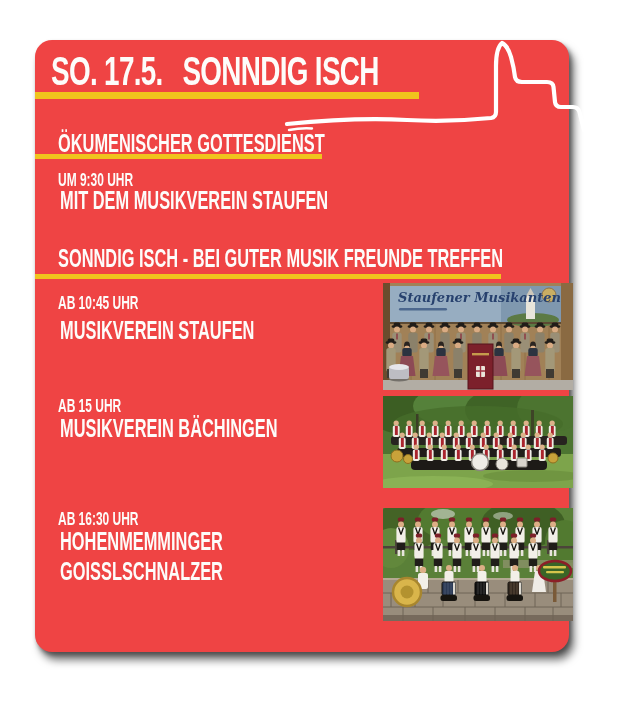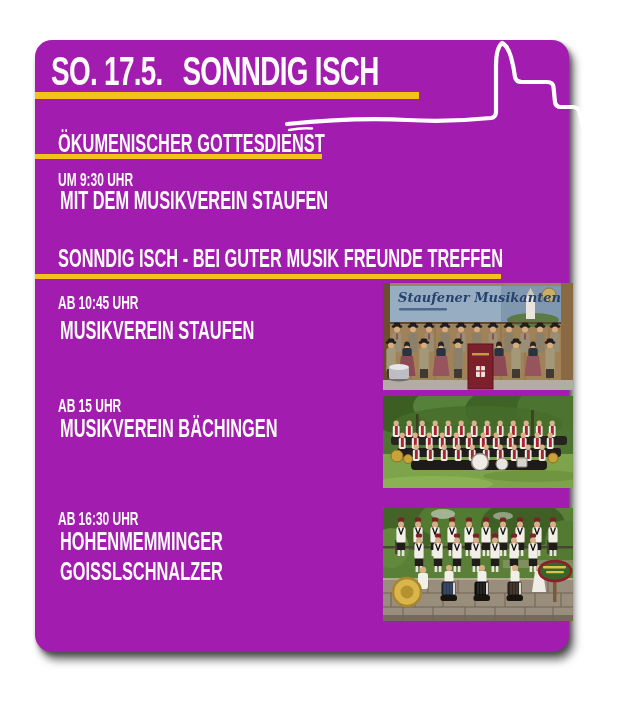--- a/index.html
+++ b/index.html
@@ -1,18 +1,18 @@
 <!DOCTYPE html>
 <html><head>
 <meta charset="utf-8">
 <style>
   html,body{margin:0;padding:0;background:#ffffff;}
   .page{position:relative;width:628px;height:709px;background:#ffffff;overflow:hidden;
         font-family:"Liberation Sans","DejaVu Sans",sans-serif;}
-  .card{position:absolute;left:35px;top:40px;width:534px;height:612px;background:#a21caf;
+  .card{position:absolute;left:35px;top:40px;width:534px;height:612px;background:#ef4444;
         border-radius:17px;box-shadow:5px 8px 9px rgba(0,0,0,.55),2px 3px 4px rgba(0,0,0,.35);}
   .t{position:absolute;color:#fdfcfa;font-weight:bold;white-space:nowrap;line-height:1;
      transform-origin:0 0;}
   .cx63{transform:scaleX(.63);}
   .cx68{transform:scaleX(.68);letter-spacing:-1px;}
   .rule{position:absolute;left:0;background:#f0c41d;}
   #title{left:16px;top:11px;font-size:41px;}
   #title .gap{margin-left:29px;}
   #rule-title{top:52px;width:384px;height:7px;}
   #church{position:absolute;left:0;top:0;width:562px;height:96px;overflow:visible;}

